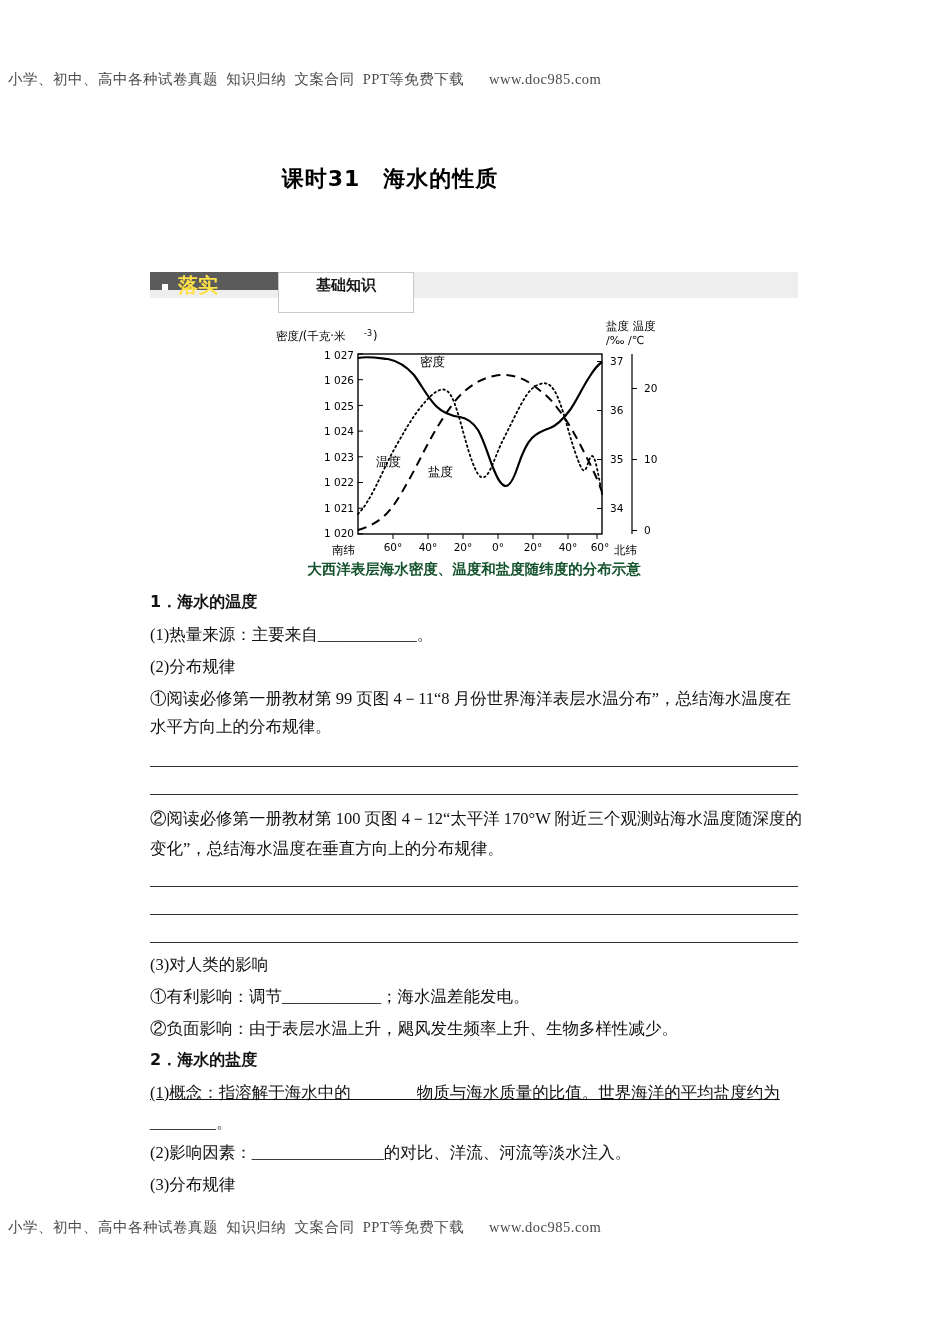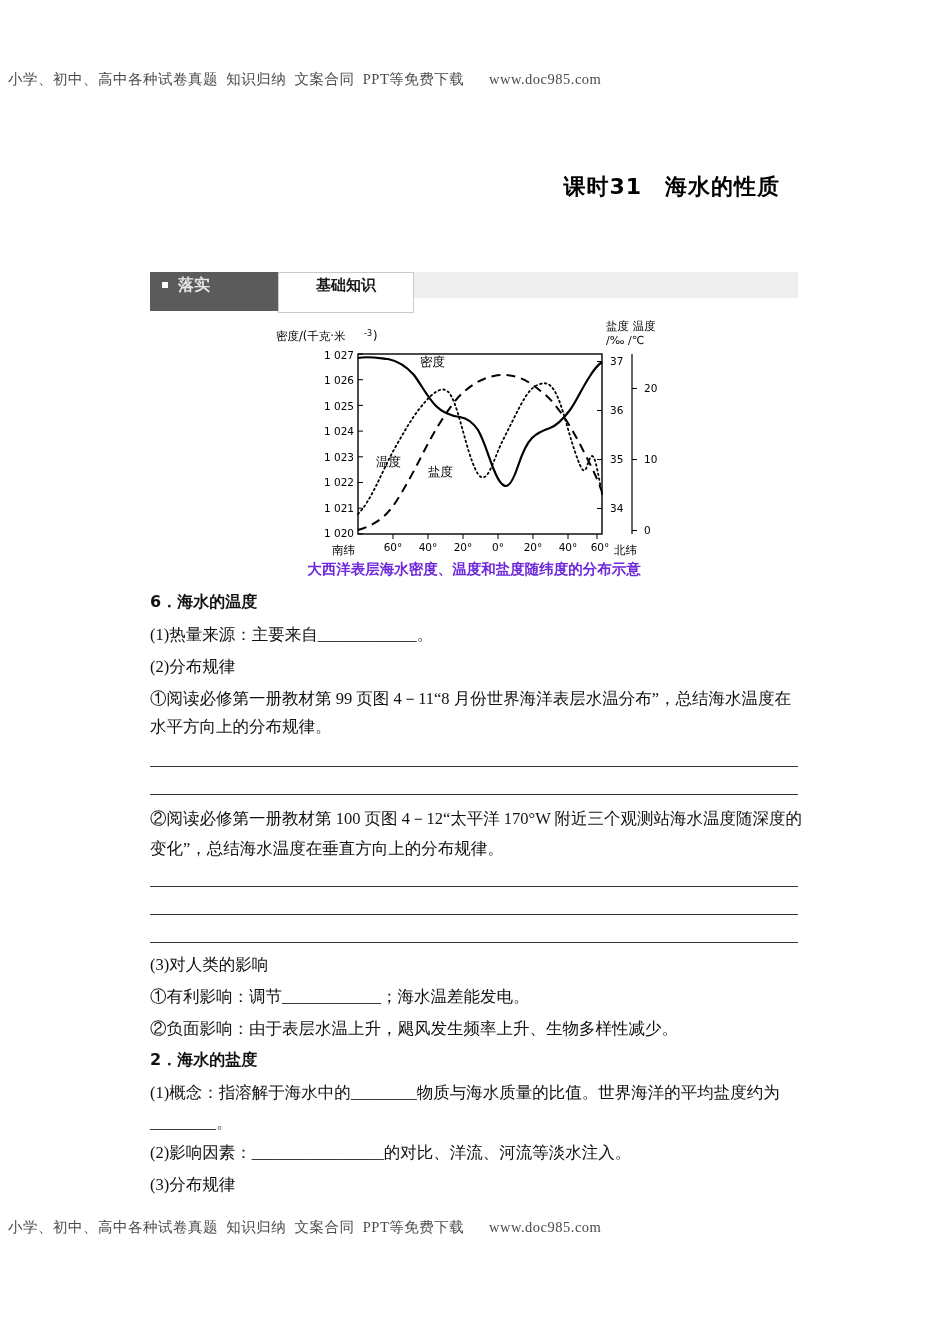--- a/index.html
+++ b/index.html
@@ -20,41 +20,41 @@
     font-size:14.5px;
     color:#4a4a4a;
     letter-spacing:0.5px;
     white-space:pre;
   }
   .wm-top { top:70px; }
   .wm-bottom { top:1218px; }
 
   .title {
     position:absolute; left:0; width:780px;
-    top:172px;
-    text-align:right;
+    top:164px;
+    text-align:center;
     font-family:"DejaVu Sans", sans-serif;
     font-weight:bold;
     font-size:22px;
     letter-spacing:1px;
     color:#000;
   }
 
   
   .sec-bar {
     position:absolute; left:150px; top:272px; width:648px; height:26px;
     background:#eeeeee;
   }
   .sec-dark {
-    position:absolute; left:150px; top:272px; width:128px; height:39px;
+    position:absolute; left:150px; top:272px; width:128px; height:18px;
     background:#5b5b5b;
-    color:#e5e5e5;
-    font-family:"DejaVu Sans", sans-serif;
-    font-weight:bold;
-    font-size:16px;
+    color:#fde047;
+    font-family:"DejaVu Sans", sans-serif;
+    font-weight:bold;
+    font-size:20px;
     line-height:26px;
   }
   .sec-dark .sq {
     display:inline-block; width:6px; height:6px; background:#ffffff;
     margin-left:12px; margin-right:10px; vertical-align:2px;
   }
   .sec-white {
     position:absolute; left:278px; top:272px; width:136px; height:41px;
     background:#ffffff;
     border:1px solid #c9c9c9;
@@ -68,21 +68,21 @@
   }
 
   
   .figure { position:absolute; left:270px; top:318px; width:420px; height:270px; }
   .fig-caption {
     position:absolute; left:150px; top:560px; width:648px;
     text-align:center;
     font-family:"DejaVu Sans", sans-serif;
     font-weight:bold;
     font-size:14.5px;
-    color:#6d28d9;
+    color:#14532d;
   }
 
   
   .txt {
     position:absolute;
     font-family:"Liberation Serif", serif;
     font-size:16.5px;
     color:#111;
     white-space:pre;
     left:150px;
@@ -209,41 +209,41 @@
                C328,154 330,166 332,176" fill="none" stroke="#000" stroke-width="1.8" stroke-dasharray="1.6,3.2" stroke-linecap="round"></path>
 
       <text x="150" y="48" font-family="DejaVu Sans, sans-serif" font-size="12.5" fill="#000">密度</text>
       <text x="106" y="148" font-family="DejaVu Sans, sans-serif" font-size="12.5" fill="#000">温度</text>
       <text x="158" y="158" font-family="DejaVu Sans, sans-serif" font-size="12.5" fill="#000">盐度</text>
     </svg>
   </div>
 
   <div class="fig-caption">大西洋表层海水密度、温度和盐度随纬度的分布示意</div>
 
-  <div class="txt bold" style="top:592px;">6．海水的温度</div>
+  <div class="txt bold" style="top:592px;">1．海水的温度</div>
   <div class="txt" style="top:624px;">(1)热量来源：主要来自____________。</div>
   <div class="txt" style="top:656px;">(2)分布规律</div>
   <div class="txt" style="top:688px;">①阅读必修第一册教材第 99 页图 4－11“8 月份世界海洋表层水温分布”，总结海水温度在</div>
   <div class="txt" style="top:716px;">水平方向上的分布规律。</div>
 
   <div class="rule" style="top:766px;"></div>
   <div class="rule" style="top:794px;"></div>
 
   <div class="txt" style="top:808px;">②阅读必修第一册教材第 100 页图 4－12“太平洋 170°W 附近三个观测站海水温度随深度的</div>
   <div class="txt" style="top:838px;">变化”，总结海水温度在垂直方向上的分布规律。</div>
 
   <div class="rule" style="top:886px;"></div>
   <div class="rule" style="top:914px;"></div>
   <div class="rule" style="top:942px;"></div>
 
   <div class="txt" style="top:954px;">(3)对人类的影响</div>
   <div class="txt" style="top:1018px;">②负面影响：由于表层水温上升，飓风发生频率上升、生物多样性减少。</div>
   <div class="txt" style="top:986px;">①有利影响：调节____________；海水温差能发电。</div>
 
   <div class="txt bold" style="top:1050px;">2．海水的盐度</div>
-  <div class="txt" style="top:1082px;">(1)概念：指溶解于海水中的________物质与海水质量的比值。世界海洋的平均盐度约为</div>
+  <div class="txt" style="top:1082px;text-decoration:underline;">(1)概念：指溶解于海水中的________物质与海水质量的比值。世界海洋的平均盐度约为</div>
   <div class="txt" style="top:1112px;">________。</div>
   <div class="txt" style="top:1142px;">(2)影响因素：________________的对比、洋流、河流等淡水注入。</div>
   <div class="txt" style="top:1174px;">(3)分布规律</div>
 
   <div class="watermark wm-bottom">小学、初中、高中各种试卷真题  知识归纳  文案合同  PPT等免费下载      www.doc985.com</div>
 
 </div>
 
 </body></html>

